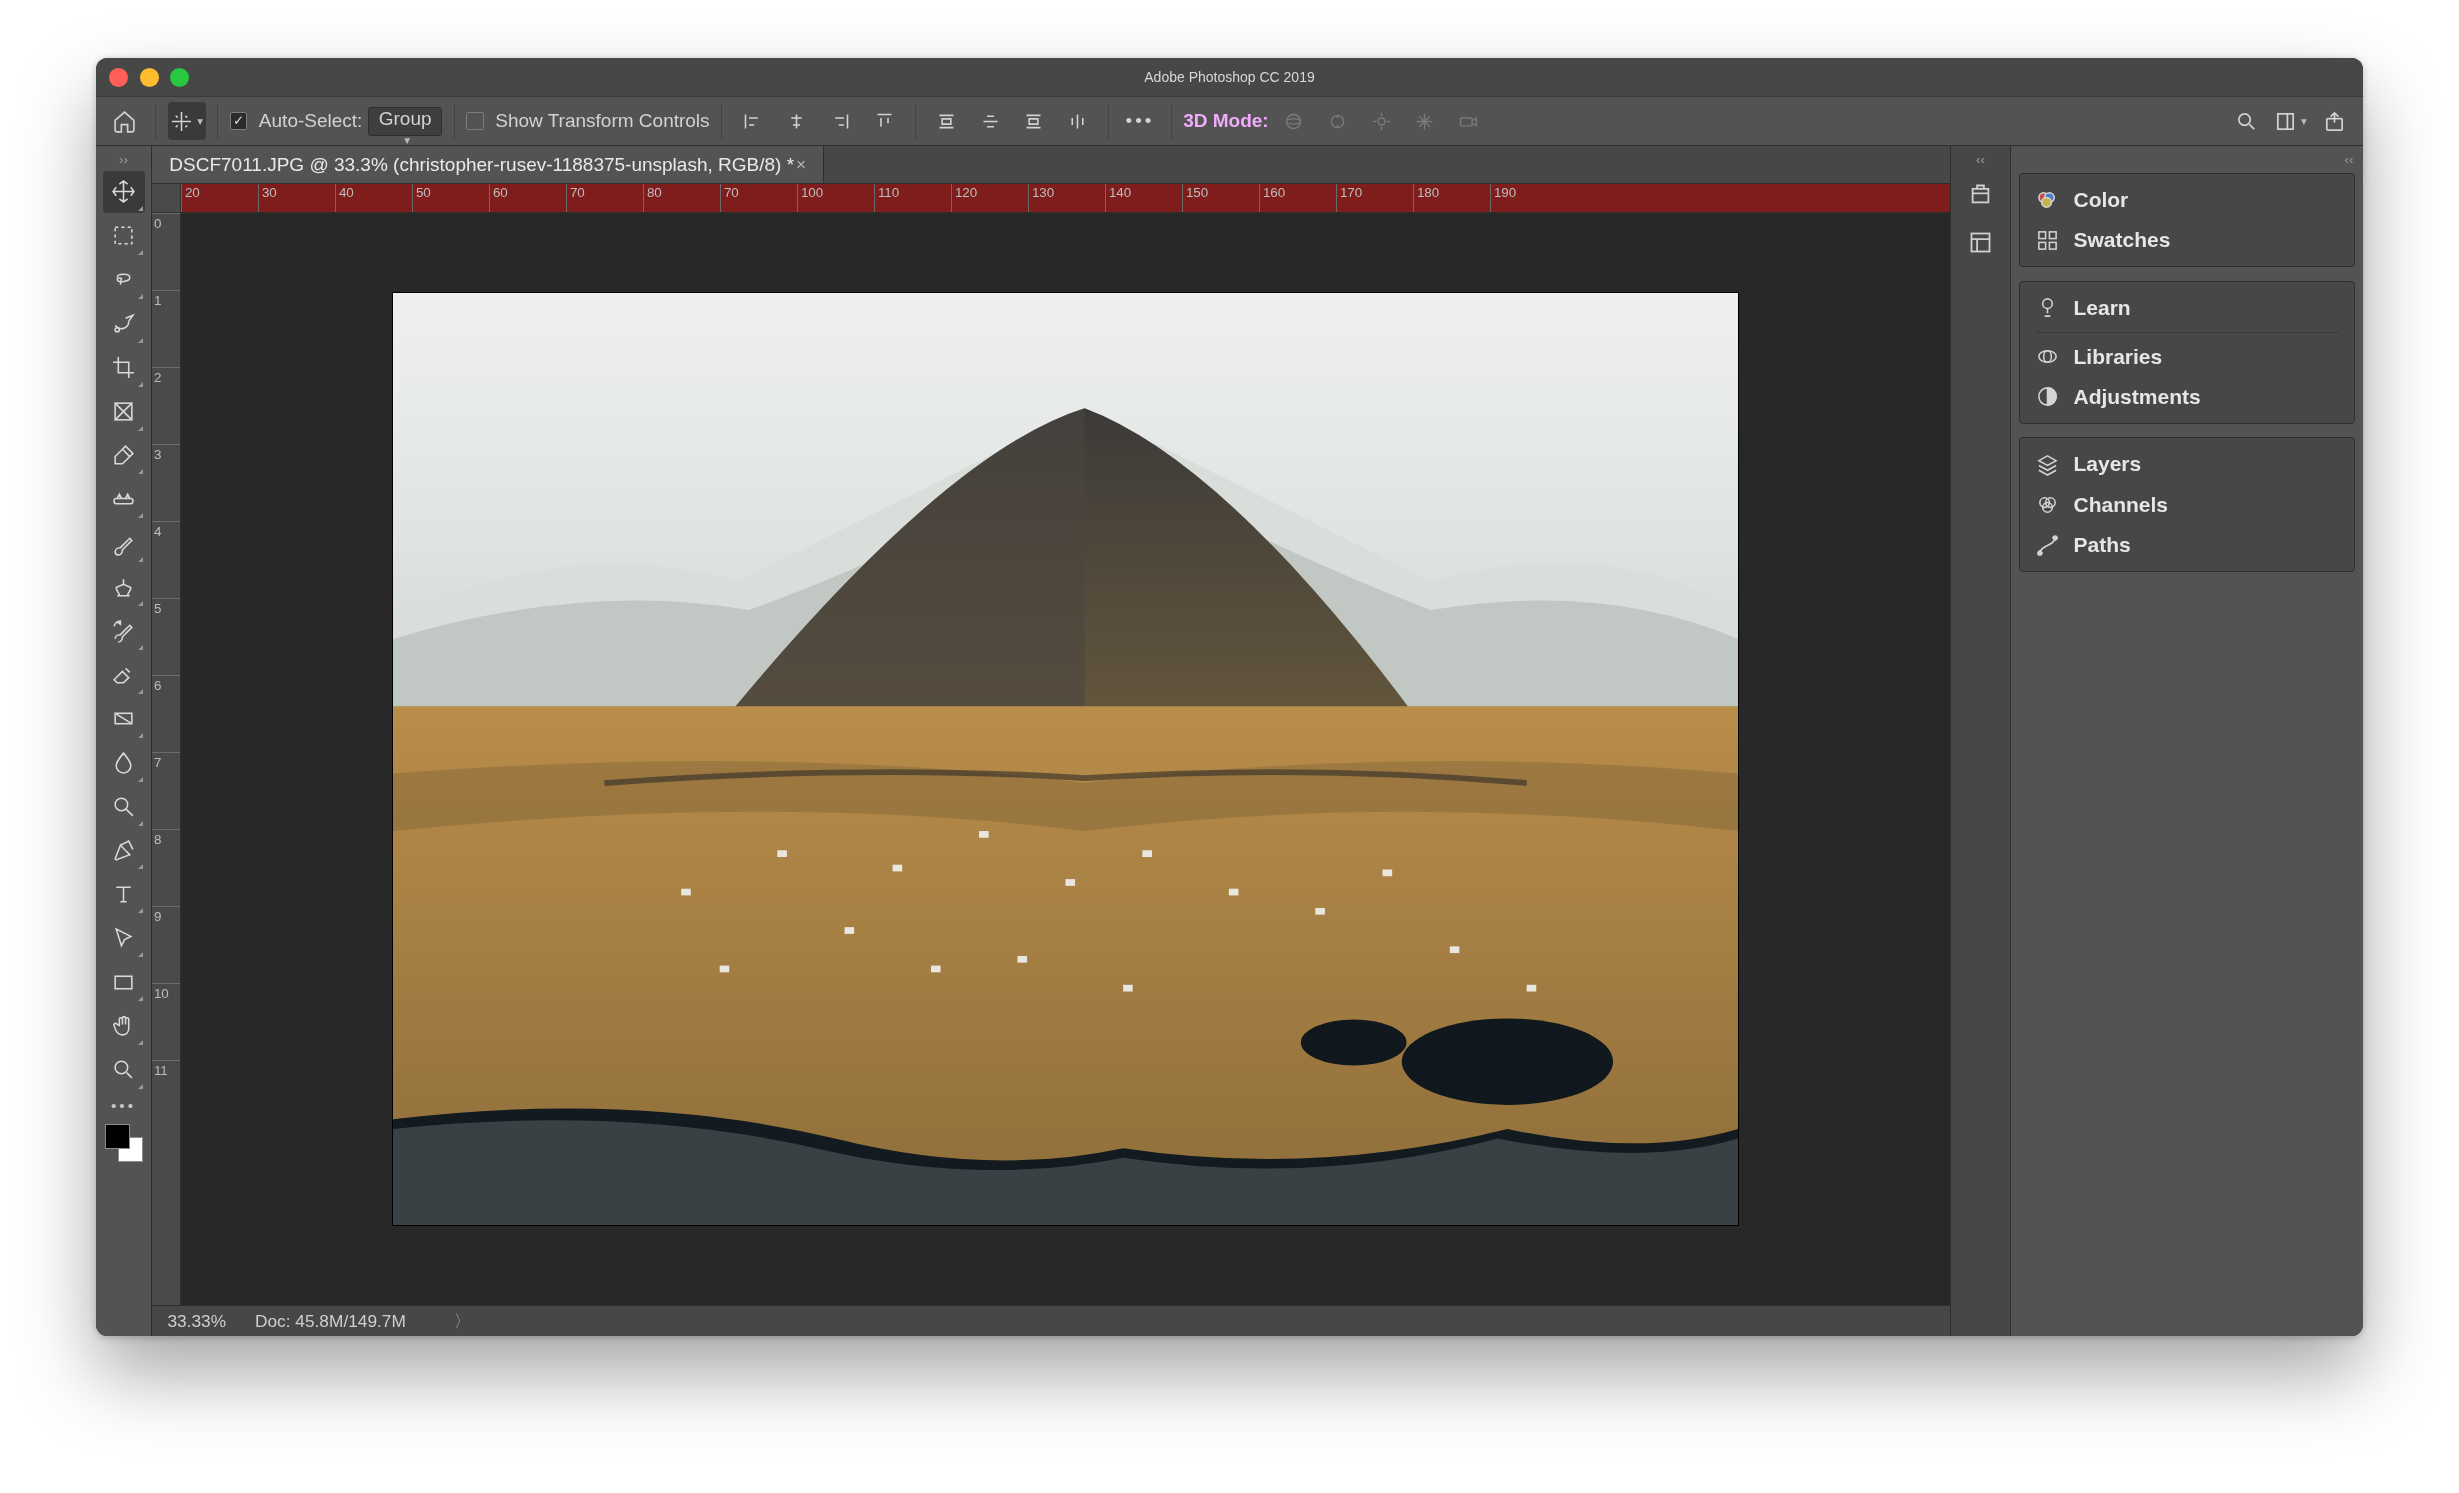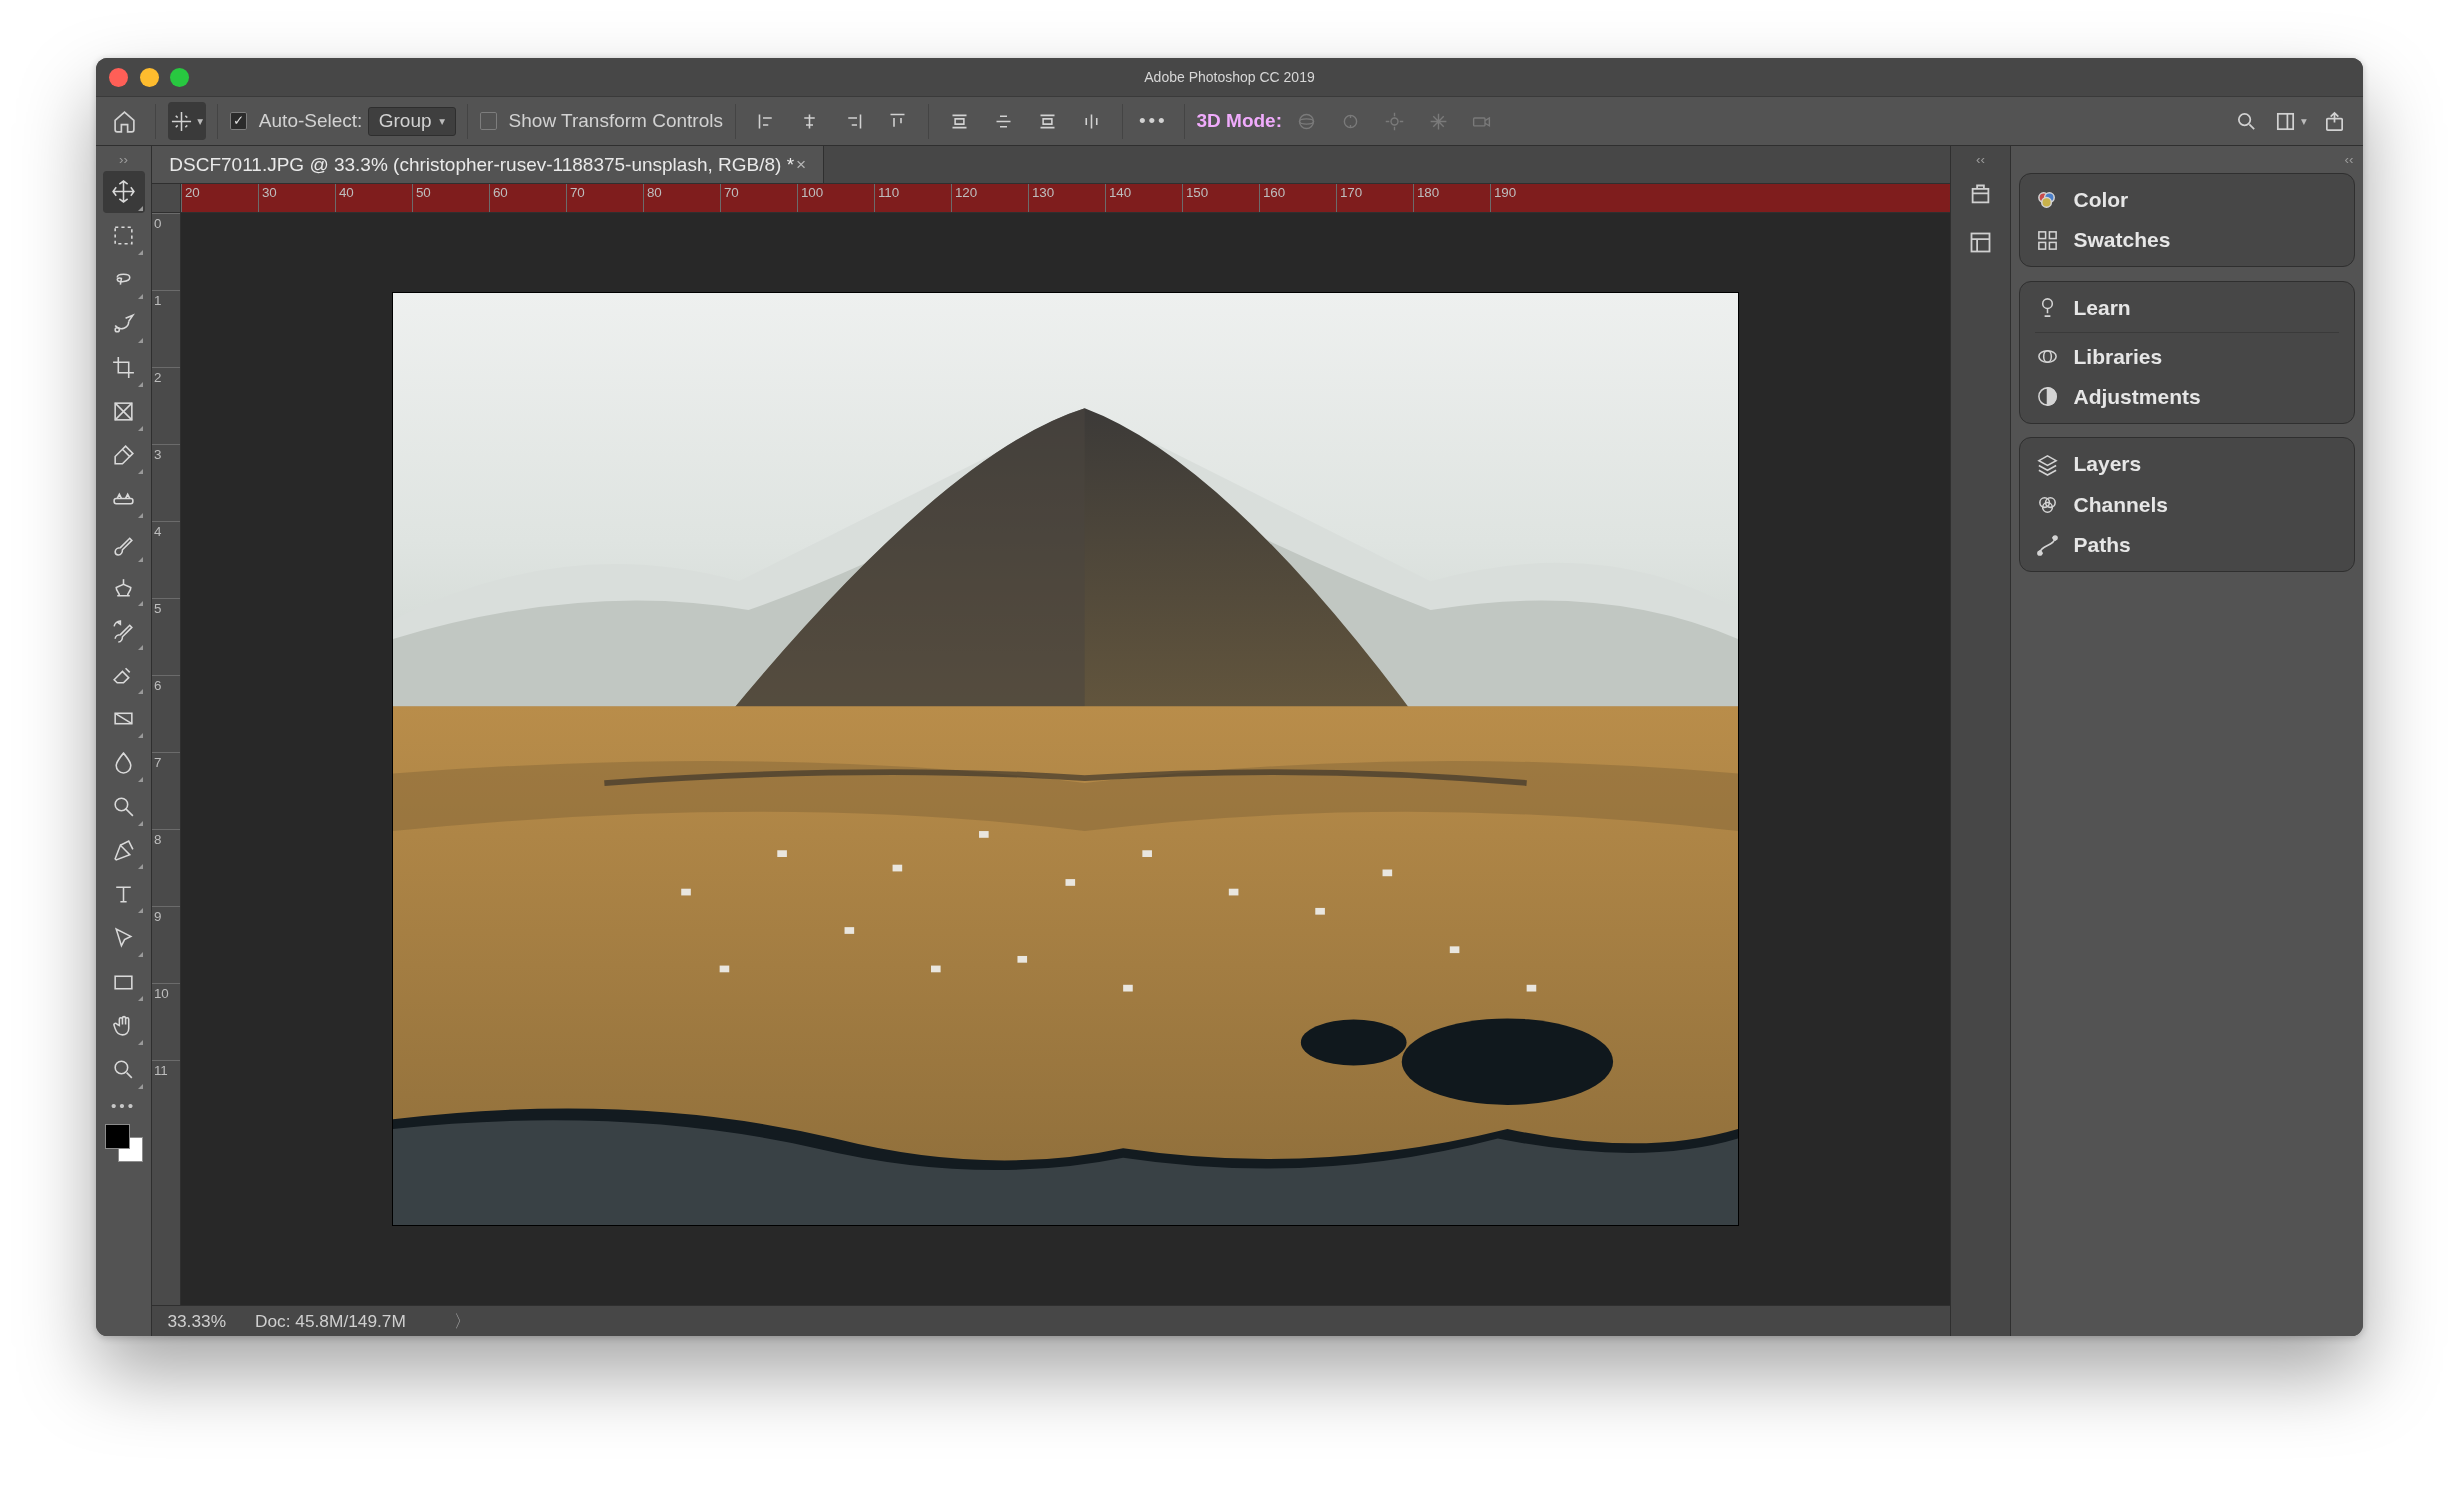--- a/index.html
+++ b/index.html
@@ -33,21 +33,21 @@
   .optionsbar .sep { width: 1px; height: 35px; background: #444; margin: 0 5.8px; }
   .checkbox {
     width: 17.3px; height: 17.3px; border: 1px solid #7d7d7d; display: inline-flex; align-items: center; justify-content: center;
     margin-right: 5.8px; border-radius: 1.9px;
   }
   .checkbox.checked { background: #2b2b2b; }
   .checkbox.checked::after { content: "✓"; color: #ddd; font-size: 13.4px; line-height: 1; }
   .caret { font-size: 11.5px; color: #bcbcbc; margin-left: 3.8px; }
   .dropdown {
     display: inline-flex; align-items: center; gap: 3.8px; background: #3f3f3f; border: 1px solid #2e2e2e;
-    height: 29px; padding: 0 9.6px; border-radius: 2.9px; color: #d2d2d2;
+    height: 29px; padding: 0 9.6px; border-radius: 2.9px; color: #d2d2d2; flex-direction: column;
   }
   .optionsbar .lbl { white-space: nowrap; }
   .optionsbar .dim { color: #f0abfc; font-weight: bold; }
   .spacer { flex: 1; }
   
   .body { flex: 1; display: flex; min-height: 0; }
   
   .toolcol { width: 56px; background: #535353; border-right: 1px solid #2f2f2f; display: flex; flex-direction: column; align-items: center; padding-top: 5.8px; }
   .toolcol .collapse { color: #9c9c9c; font-size: 13.4px; height: 17.3px; }
   .toolbtn {
@@ -82,21 +82,21 @@
   .canvas svg { width: 100%; height: 100%; display: block; }
   .statusbar { height: 31px; background: #474747; color: #cfcfcf; font-size: 17.3px; display: flex; align-items: center; padding: 0 15.4px; gap: 29px; border-top: 1px solid #2f2f2f;}
   .statusbar .arrow { color: #9f9f9f; margin-left: 19px;}
   
   .rightwrap { width: 413px; display: flex; background: #535353; border-left: 1px solid #2f2f2f;}
   .collapsedstrip { width: 60px; background: #474747; border-right: 1px solid #2f2f2f; display: flex; flex-direction: column; align-items: center; padding-top: 5.8px; gap: 3.8px; }
   .collapsedstrip .collapse { color: #9c9c9c; font-size: 13.4px; height: 17.3px;}
   .collapsedstrip .pbtn { width: 44px; height: 44px; display: flex; align-items: center; justify-content: center; color: #d0d0d0; border-radius: 3.8px;}
   .panels { flex: 1; display: flex; flex-direction: column; padding: 5.8px 0 0 0;}
   .panels .collapse { color: #9c9c9c; font-size: 13.4px; height: 17.3px; text-align: right; padding-right: 9.6px;}
-  .panelgroup { background: #474747; border: 1px solid #2f2f2f; border-radius: 12px; margin: 3.8px 7.7px 9.6px 7.7px; padding: 5.8px 0;}
+  .panelgroup { background: #474747; border: 1px solid #2f2f2f; border-radius: 4px; margin: 3.8px 7.7px 9.6px 7.7px; padding: 5.8px 0;}
   .panelitem { display: flex; align-items: center; gap: 13.4px; padding: 7.7px 15.4px; color: #e6e6e6; font-size: 21px; font-weight: 600; }
   .panelitem .picon { width: 25px; height: 25px; display: flex; align-items: center; justify-content: center; color: #d4d4d4;}
   .panelitem + .panelitem { }
   .panelgroup .div { height: 1px; background: #3a3a3a; margin: 3.8px 15.4px; }
   svg { display: block; }
 </style>
 </head>
 <body>
 
 <div class="window">

